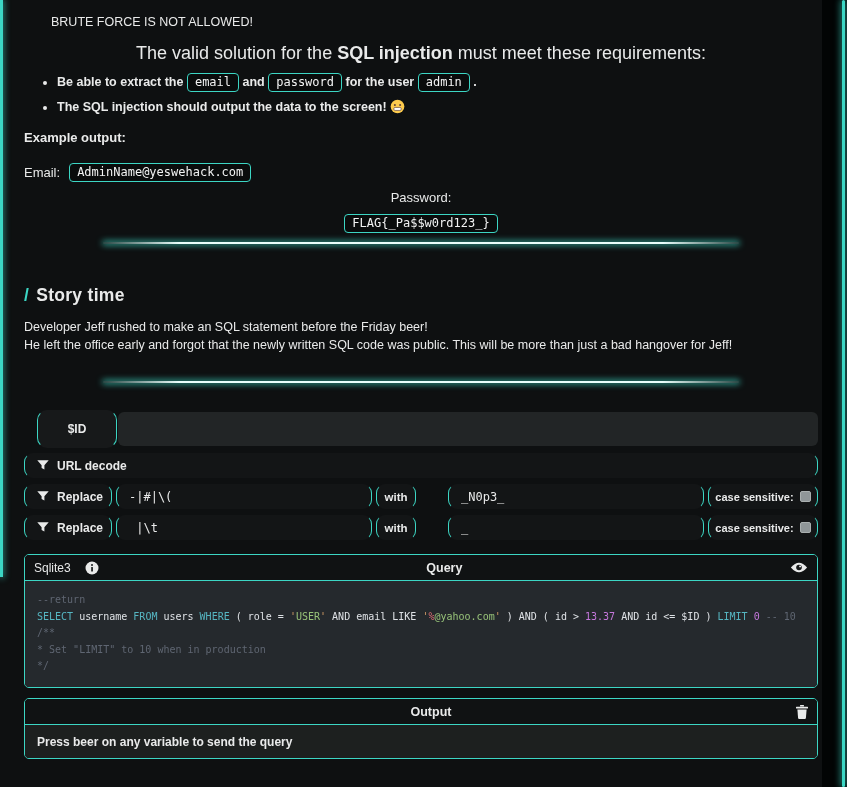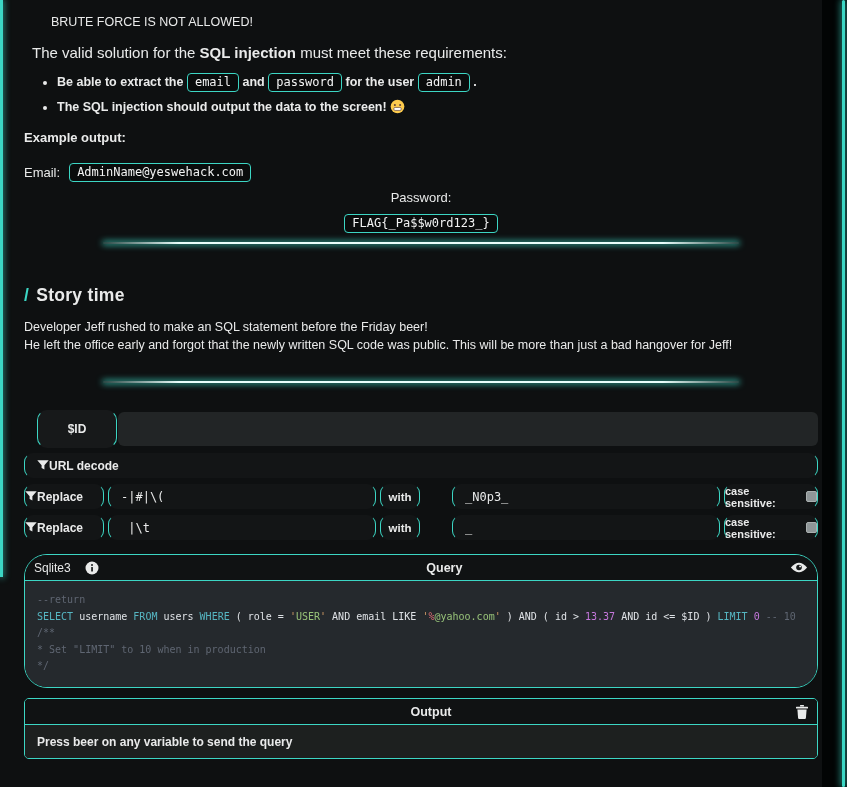--- a/index.html
+++ b/index.html
@@ -17,21 +17,21 @@
     position:relative;
   }
   .left-strip{position:absolute;left:0;top:0;width:3px;height:577px;background:var(--accent);box-shadow:0 0 6px 1px rgba(60,214,196,.6);}
   .right-track{position:absolute;right:0;top:0;width:25px;height:787px;background:#020404;}
   .right-thumb{position:absolute;right:2px;top:0;width:3px;height:787px;background:var(--accent);border-radius:2px;box-shadow:0 0 7px 1px rgba(60,214,196,.7);}
   .content{position:absolute;left:24px;top:0;width:794px;}
 
   h2.sec{margin-top:4px;font-size:17.5px;font-weight:bold;letter-spacing:.3px;line-height:22px;}
   h2.sec .slash{color:var(--accent);margin-right:7px;}
   .warning{margin:15px 0 0 27px;font-size:12.5px;line-height:15px;}
-  .intro{margin:15px 8px 0;font-size:15px;line-height:16px;}
+  .intro{margin:15px 0 0;font-size:18px;line-height:16px;text-align:center;}
   ul.goals{margin:11px 0 0;padding-left:33px;font-size:12.5px;}
   ul.goals li{margin-bottom:4px;font-weight:bold;line-height:21px;}
   .chip{
     font-family:"DejaVu Sans Mono",monospace;font-size:12px;font-weight:normal;
     border:1px solid var(--accent);border-radius:4px;background:#0a0c0c;
     padding:1px 7px 2px;white-space:pre;color:#f2f3f3;
   }
   .example-h{margin:12px 0 0;font-size:13px;font-weight:bold;}
   .cred-row{margin:16px 0 0;display:flex;align-items:center;gap:9px;font-size:13px;height:22px;}
   .cred-row.second{margin-top:7px;flex-direction:column;}
@@ -52,31 +52,31 @@
   }
   .tab-strip{flex:1;height:34px;margin-left:1px;background:#222526;border-radius:6px;}
 
   .bracket{
     background:var(--seg-bg);border:1px solid transparent;
     border-left-color:var(--accent);border-right-color:var(--accent);border-radius:9px;
   }
   .filter-row{margin:5px 0 0;height:25px;display:flex;align-items:center;gap:4px;}
   .filter-row.rep{margin-top:6px;}
   .seg{height:25px;display:flex;align-items:center;}
-  .seg.full{flex:1;padding-left:12px;}
-  .seg.label{width:80px;flex:none;}
+  .seg.full{flex:1;padding-left:12px;gap:8px;}
+  .seg.label{width:88px;padding-left:12px;gap:8px;flex:none;}
   .seg.pattern{flex:1;padding-left:12px;font-family:"DejaVu Sans Mono",monospace;font-size:12px;white-space:pre;}
   .seg.with{width:40px;justify-content:center;font-size:11.5px;font-weight:bold;flex:none;}
   .seg.value{flex:1;padding-left:12px;font-family:"DejaVu Sans Mono",monospace;font-size:12px;white-space:pre;margin-left:28px;}
-  .seg.case{width:94px;justify-content:center;gap:6px;font-size:11px;font-weight:bold;flex:none;}
+  .seg.case{width:110px;justify-content:center;gap:6px;font-size:11px;font-weight:bold;flex:none;}
   .seg .fname{font-size:12px;font-weight:bold;}
   .checkbox{width:11px;height:11px;background:#8f9698;border:1px solid #aab0b0;border-radius:2px;display:inline-block;cursor:pointer;}
 
   .panel{border:1px solid var(--accent);border-radius:5px;overflow:hidden;}
-  .panel.query{margin-top:14px;border-radius:23px;}
+  .panel.query{margin-top:14px;}
   .panel.output{margin-top:10px;}
   .panel-head{display:flex;align-items:center;background:#101213;border-bottom:1px solid var(--accent);padding:0 9px;height:26px;}
   .panel-head .head-title{flex:1;text-align:center;font-size:12.5px;font-weight:bold;}
   .engine{font-size:12px;}
   .icon-btn{display:flex;align-items:center;cursor:pointer;}
   .ml{margin-left:14px;}
   .code{background:#25292d;padding:11px 8px 22px 12px;height:106px;
     font-family:"DejaVu Sans Mono",monospace;font-size:10px;line-height:16.5px;white-space:pre;overflow:hidden;color:#dfe2e6;}
   .tok-kw{color:#56b6c2;} .tok-pl{color:#dfe2e6;} .tok-str{color:#98c379;}
   .tok-q{color:#d19a66;} .tok-pct{color:#e06c75;} .tok-num{color:#c678dd;} .tok-cm{color:#5f6672;}

